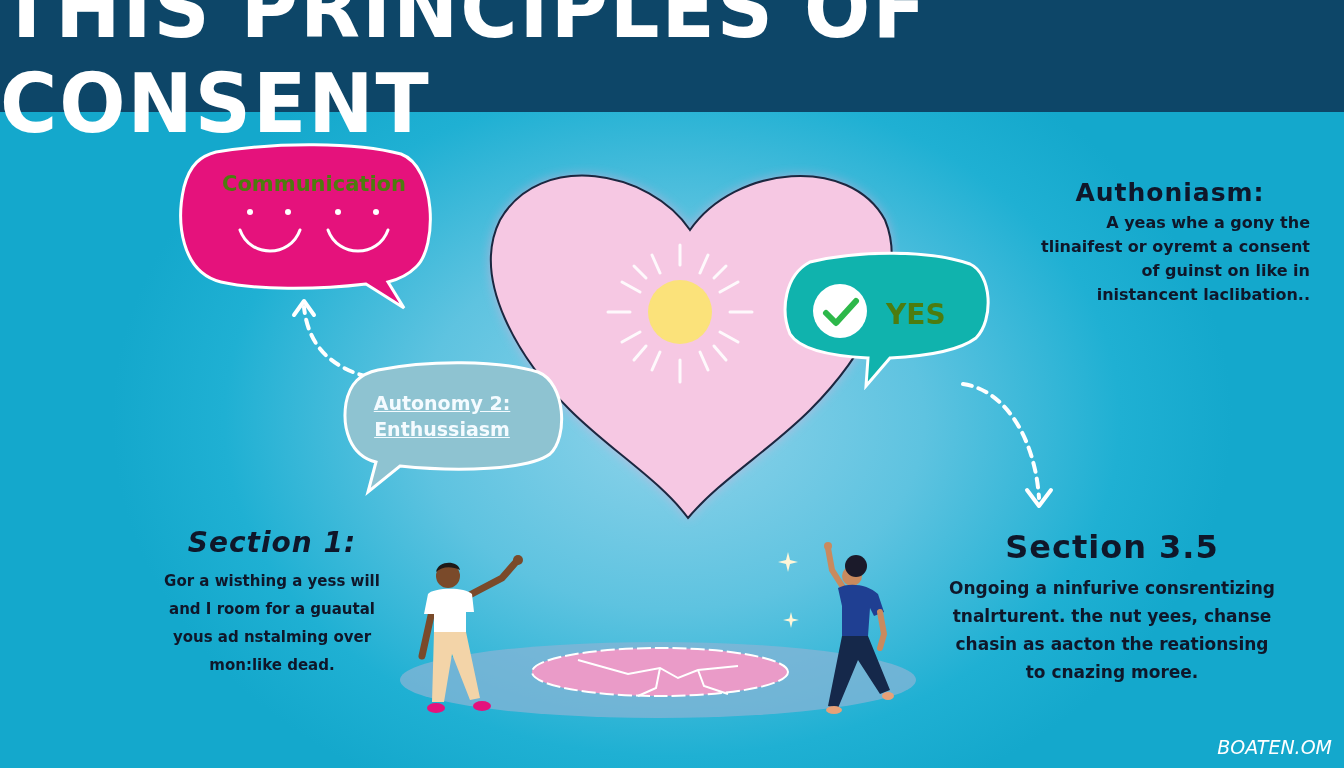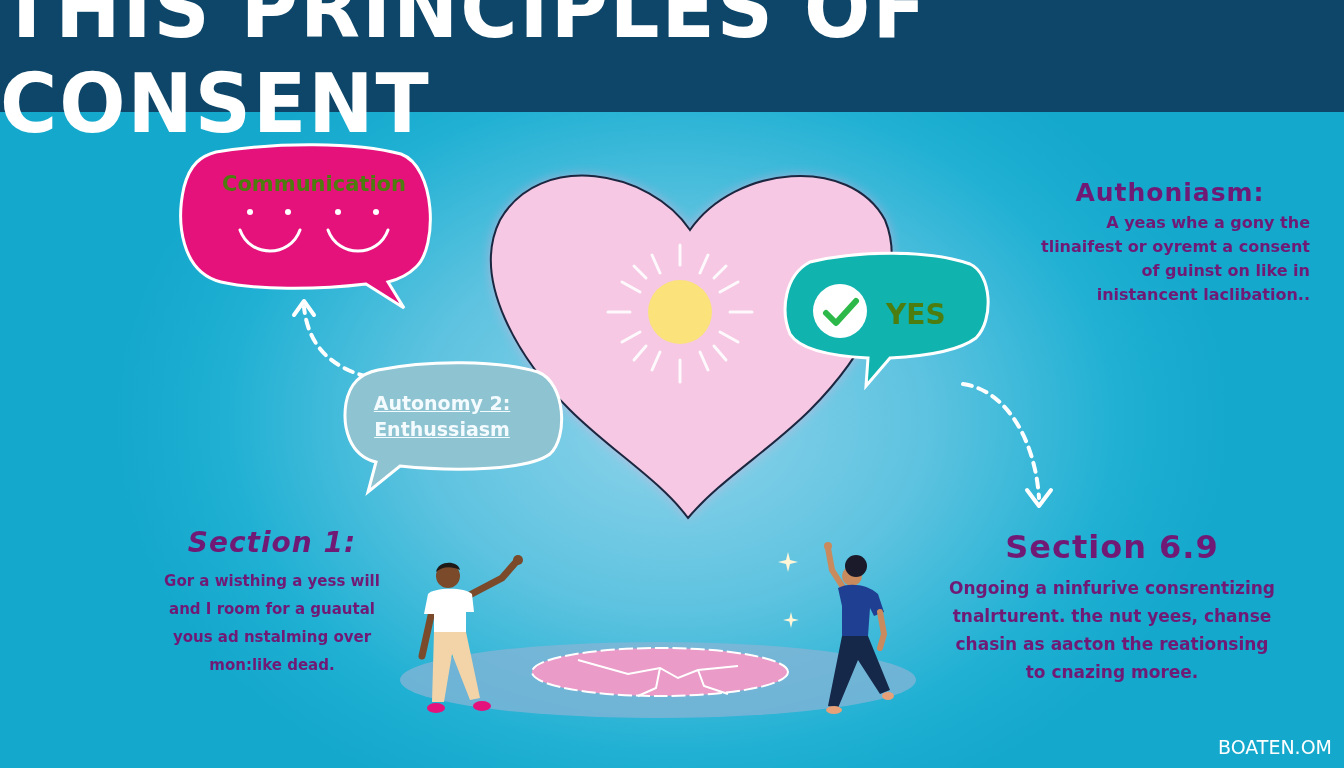--- a/index.html
+++ b/index.html
@@ -25,39 +25,39 @@
     svg { display: block; }
 
     .bubble-text {
       position: absolute; font-weight: bold; color: #4d7c0f; text-align: center;
       font-family: "DejaVu Sans", sans-serif;
     }
     .comm-label { left: 214px; top: 172px; width: 200px; font-size: 21px; }
     .auto-label { left: 352px; top: 390px; width: 180px; font-size: 19px; line-height: 26px; color: #f4fbff; text-decoration: underline; }
     .yes-label { left: 886px; top: 298px; font-size: 28px; }
 
-    .text-block { position: absolute; text-align: center; color: #701a75; font-weight: bold; }
+    .text-block { position: absolute; text-align: center; color: #0f172a; font-weight: bold; }
     .text-block .title { font-size: 28px; font-weight: 900; letter-spacing: 1px; display: block; }
     .text-block .body { font-size: 17px; line-height: 26px; display: block; }
 
     .auth-block { left: 1030px; top: 178px; width: 280px; }
     .auth-block .title { font-size: 25px; margin-bottom: 4px; }
     .auth-block .body { font-size: 16px; line-height: 24px; text-align: right; }
 
     .sec1-block { left: 122px; top: 526px; width: 300px; }
     .sec1-block .title { margin-bottom: 8px; font-style: italic; }
     .sec1-block .body { font-size: 15px; line-height: 28px; }
 
     .sec43-block { left: 912px; top: 528px; width: 400px; }
     .sec43-block .title { font-size: 32px; margin-bottom: 8px; }
     .sec43-block .body { font-size: 17px; line-height: 28px; }
 
     .watermark {
       position: absolute; right: 12px; bottom: 10px;
-      font-size: 19px; color: #ffffff; letter-spacing: 0px; font-weight: normal;
+      font-size: 19px; color: #ffffff; letter-spacing: 0px; font-weight: normal; font-style: italic;
     }
   </style>
 </head>
 <body>
 
 <div class="header">
   <h1>This PRINCIPLES OF CONSENT</h1>
 </div>
 
 <div class="abs" style="left:480px; top:150px;">
@@ -164,21 +164,21 @@
 
 <div class="text-block sec1-block">
   <span class="title">Section 1:</span>
   <span class="body">Gor a wisthing a yess will</span>
   <span class="body">and I room for a guautal</span>
   <span class="body">yous ad nstalming over</span>
   <span class="body">mon:like dead.</span>
 </div>
 
 <div class="text-block sec43-block">
-  <span class="title">Section 6.9</span>
+  <span class="title">Section 3.5</span>
   <span class="body">Ongoing a ninfurive consrentizing</span>
   <span class="body">tnalrturent. the nut yees, chanse</span>
   <span class="body">chasin as aacton the reationsing</span>
   <span class="body">to cnazing moree.</span>
 </div>
 
 <div class="abs" style="left:398px; top:640px;">
   <svg width="520" height="80" viewBox="0 0 520 80">
     <ellipse cx="260" cy="40" rx="258" ry="38" fill="#86b4d6" opacity="0.75"></ellipse>
     <ellipse cx="262" cy="32" rx="128" ry="24" fill="#ea9bc8" stroke="#ffffff" stroke-width="2" stroke-dasharray="14 4"></ellipse>

